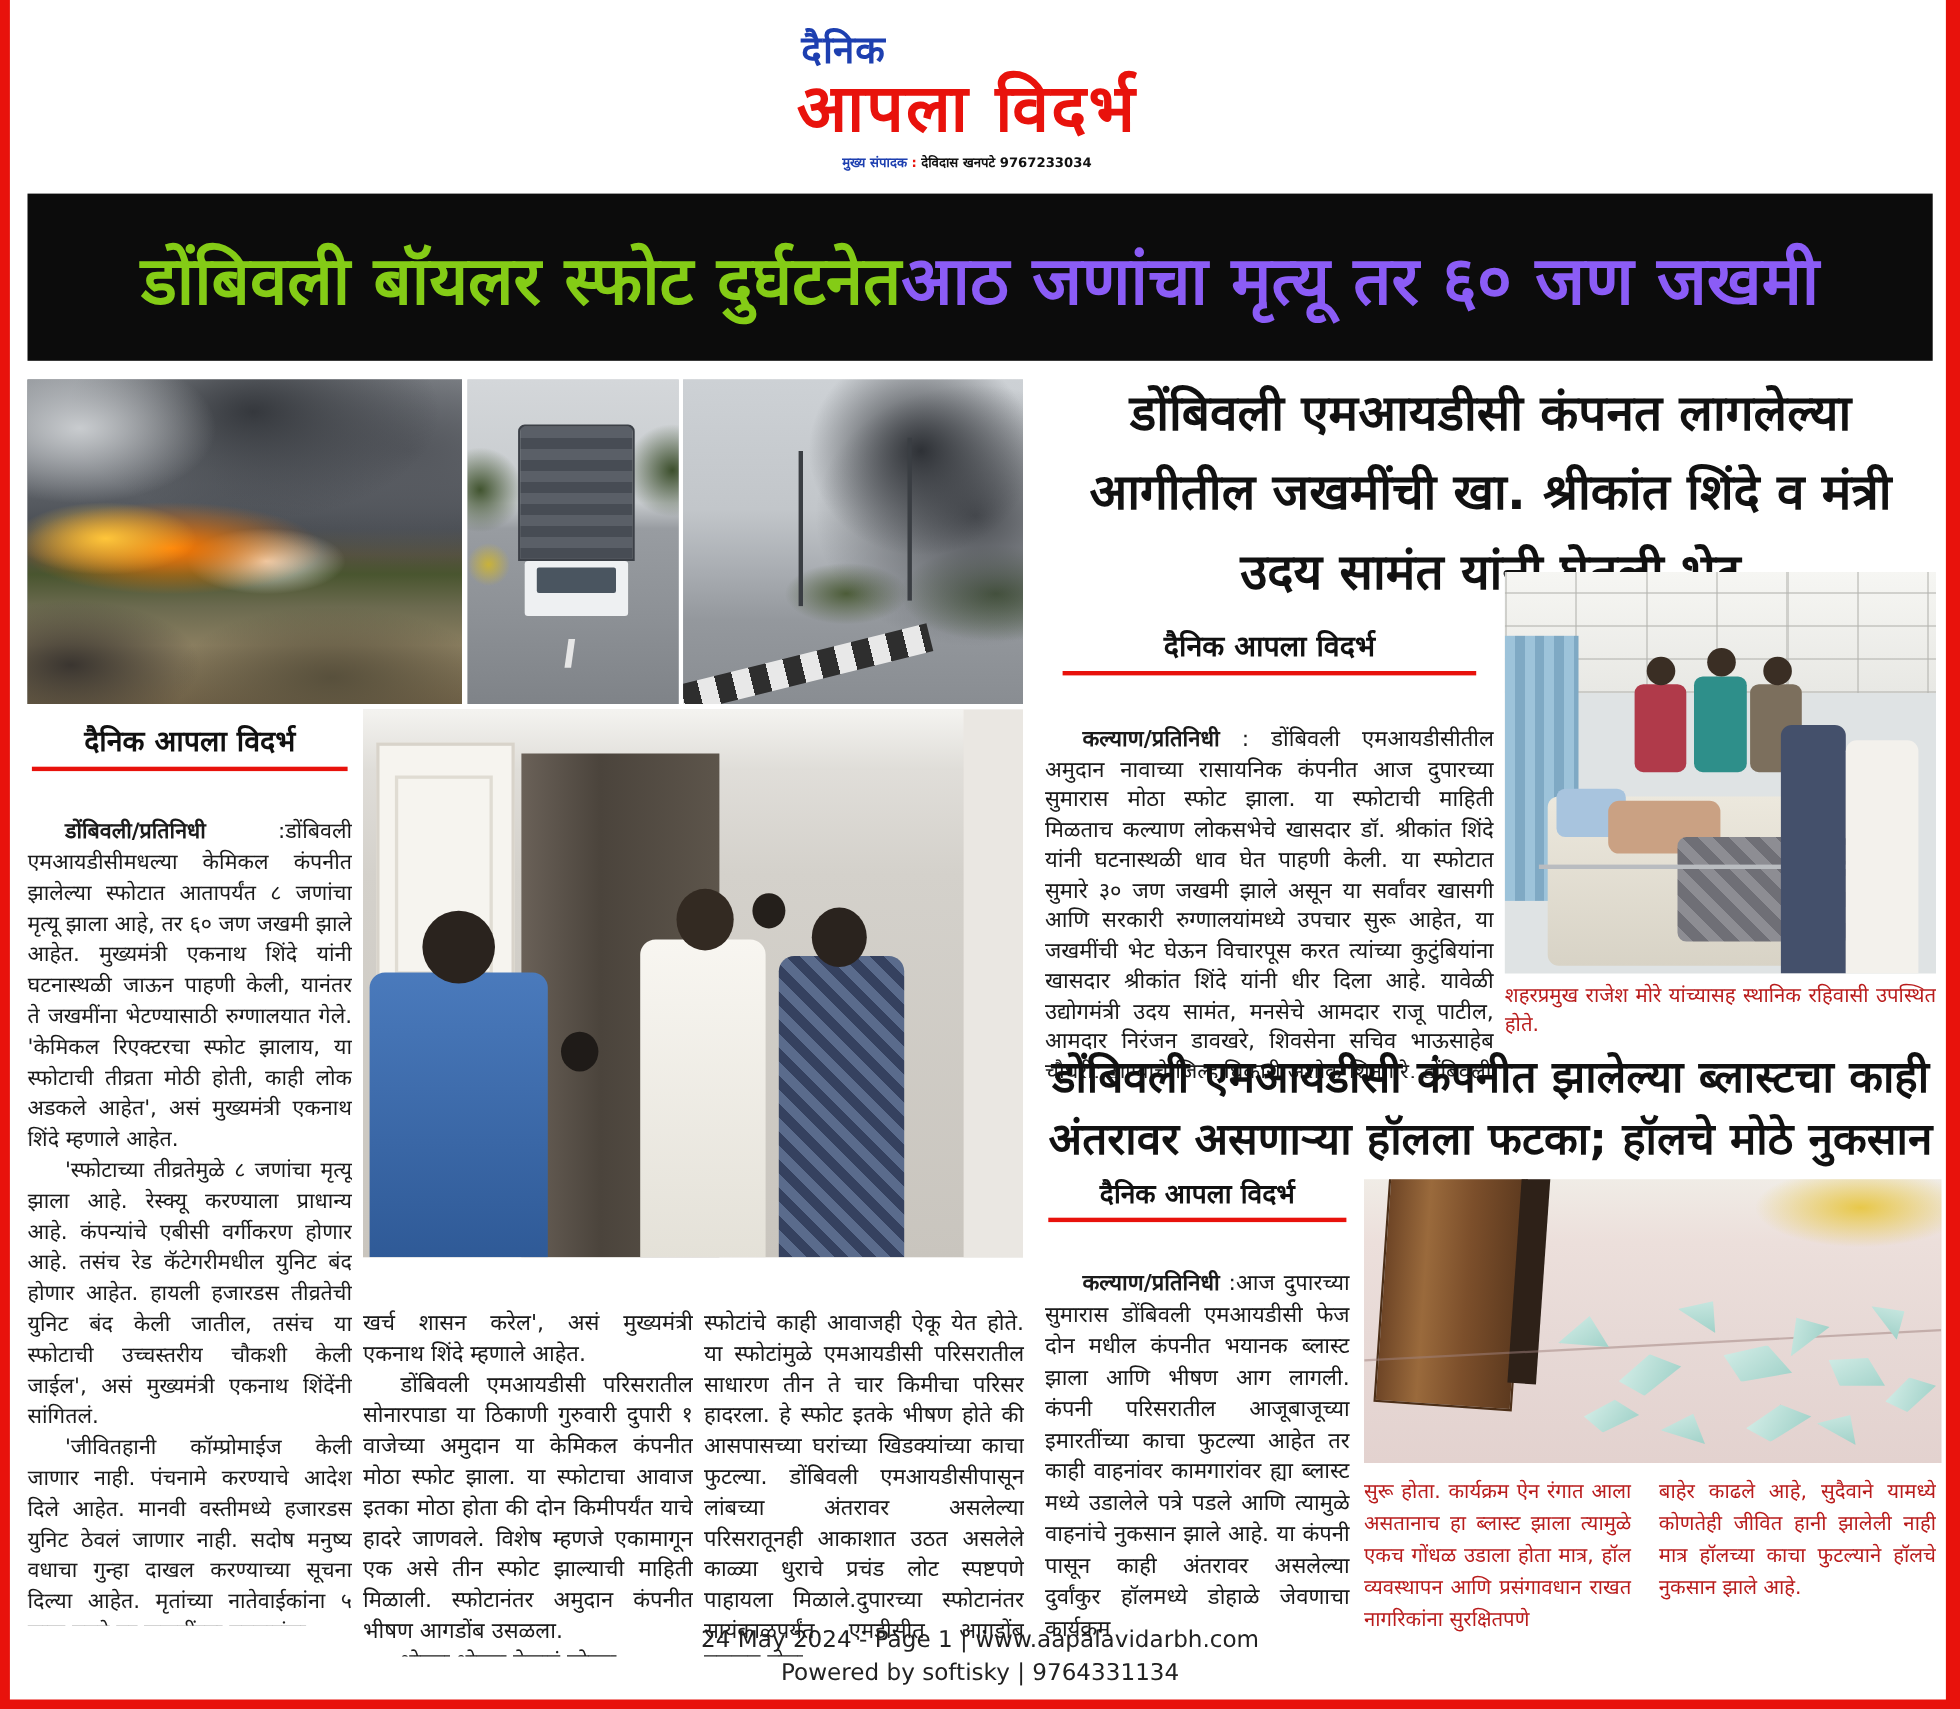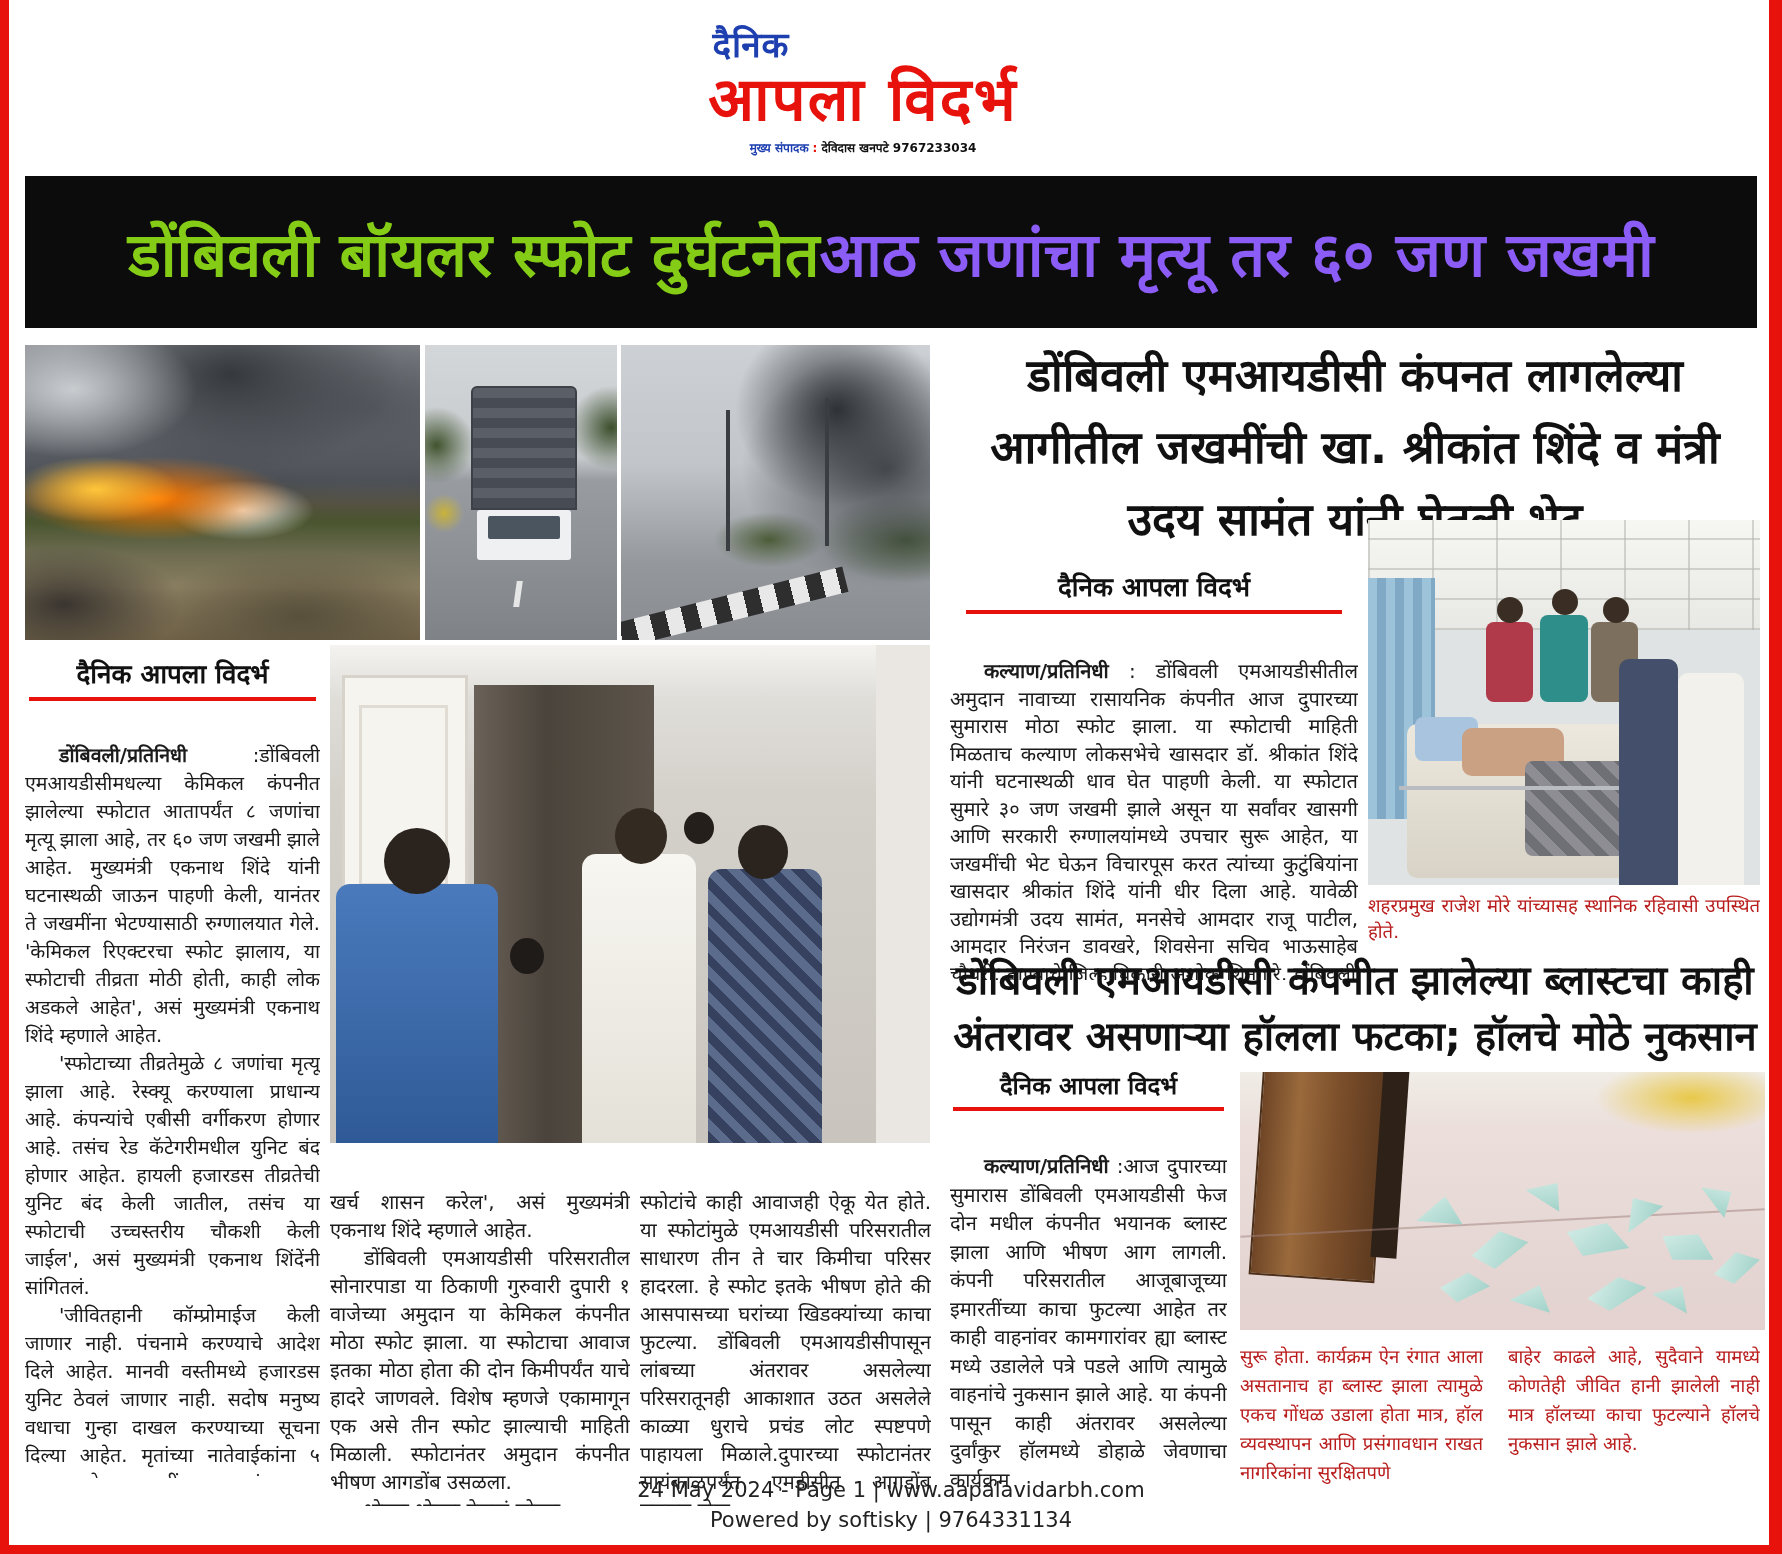--- a/index.html
+++ b/index.html
@@ -8,21 +8,21 @@
   #page {
     position:relative; width:1782px; height:1554px; background:#ffffff;
     margin:0 auto; overflow:hidden; color:#1c1c1c;
   }
   .edge { position:absolute; background:#e8120c; }
   #edge-left { left:0; top:0; width:9px; height:1554px; }
   #edge-right { left:1769px; top:0; width:13px; height:1554px; }
   #edge-bottom { left:0; top:1545px; width:1782px; height:9px; }
 
   
-  #masthead { position:absolute; left:0; top:20px; width:1726px; text-align:center; }
+  #masthead { position:absolute; left:16px; top:20px; width:1726px; text-align:center; }
   #masthead-tagline { font-size:35px; font-weight:bold; color:#1d3fb0; transform:translateX(-112px); letter-spacing:1px; }
   #masthead-title { font-size:60px; font-weight:bold; color:#e8120c; line-height:64px; letter-spacing:2px; }
   #masthead-editor { margin-top:8px; font-size:12px; font-weight:bold; color:#111; }
   #masthead-editor .lbl { color:#1d3fb0; }
   #masthead-editor .sep { color:#e8120c; padding:0 4px; }
 
   
   #banner {
     position:absolute; left:25px; top:176px; width:1732px; height:152px;
     background:#0c0c0c; display:flex; align-items:center; justify-content:center;

